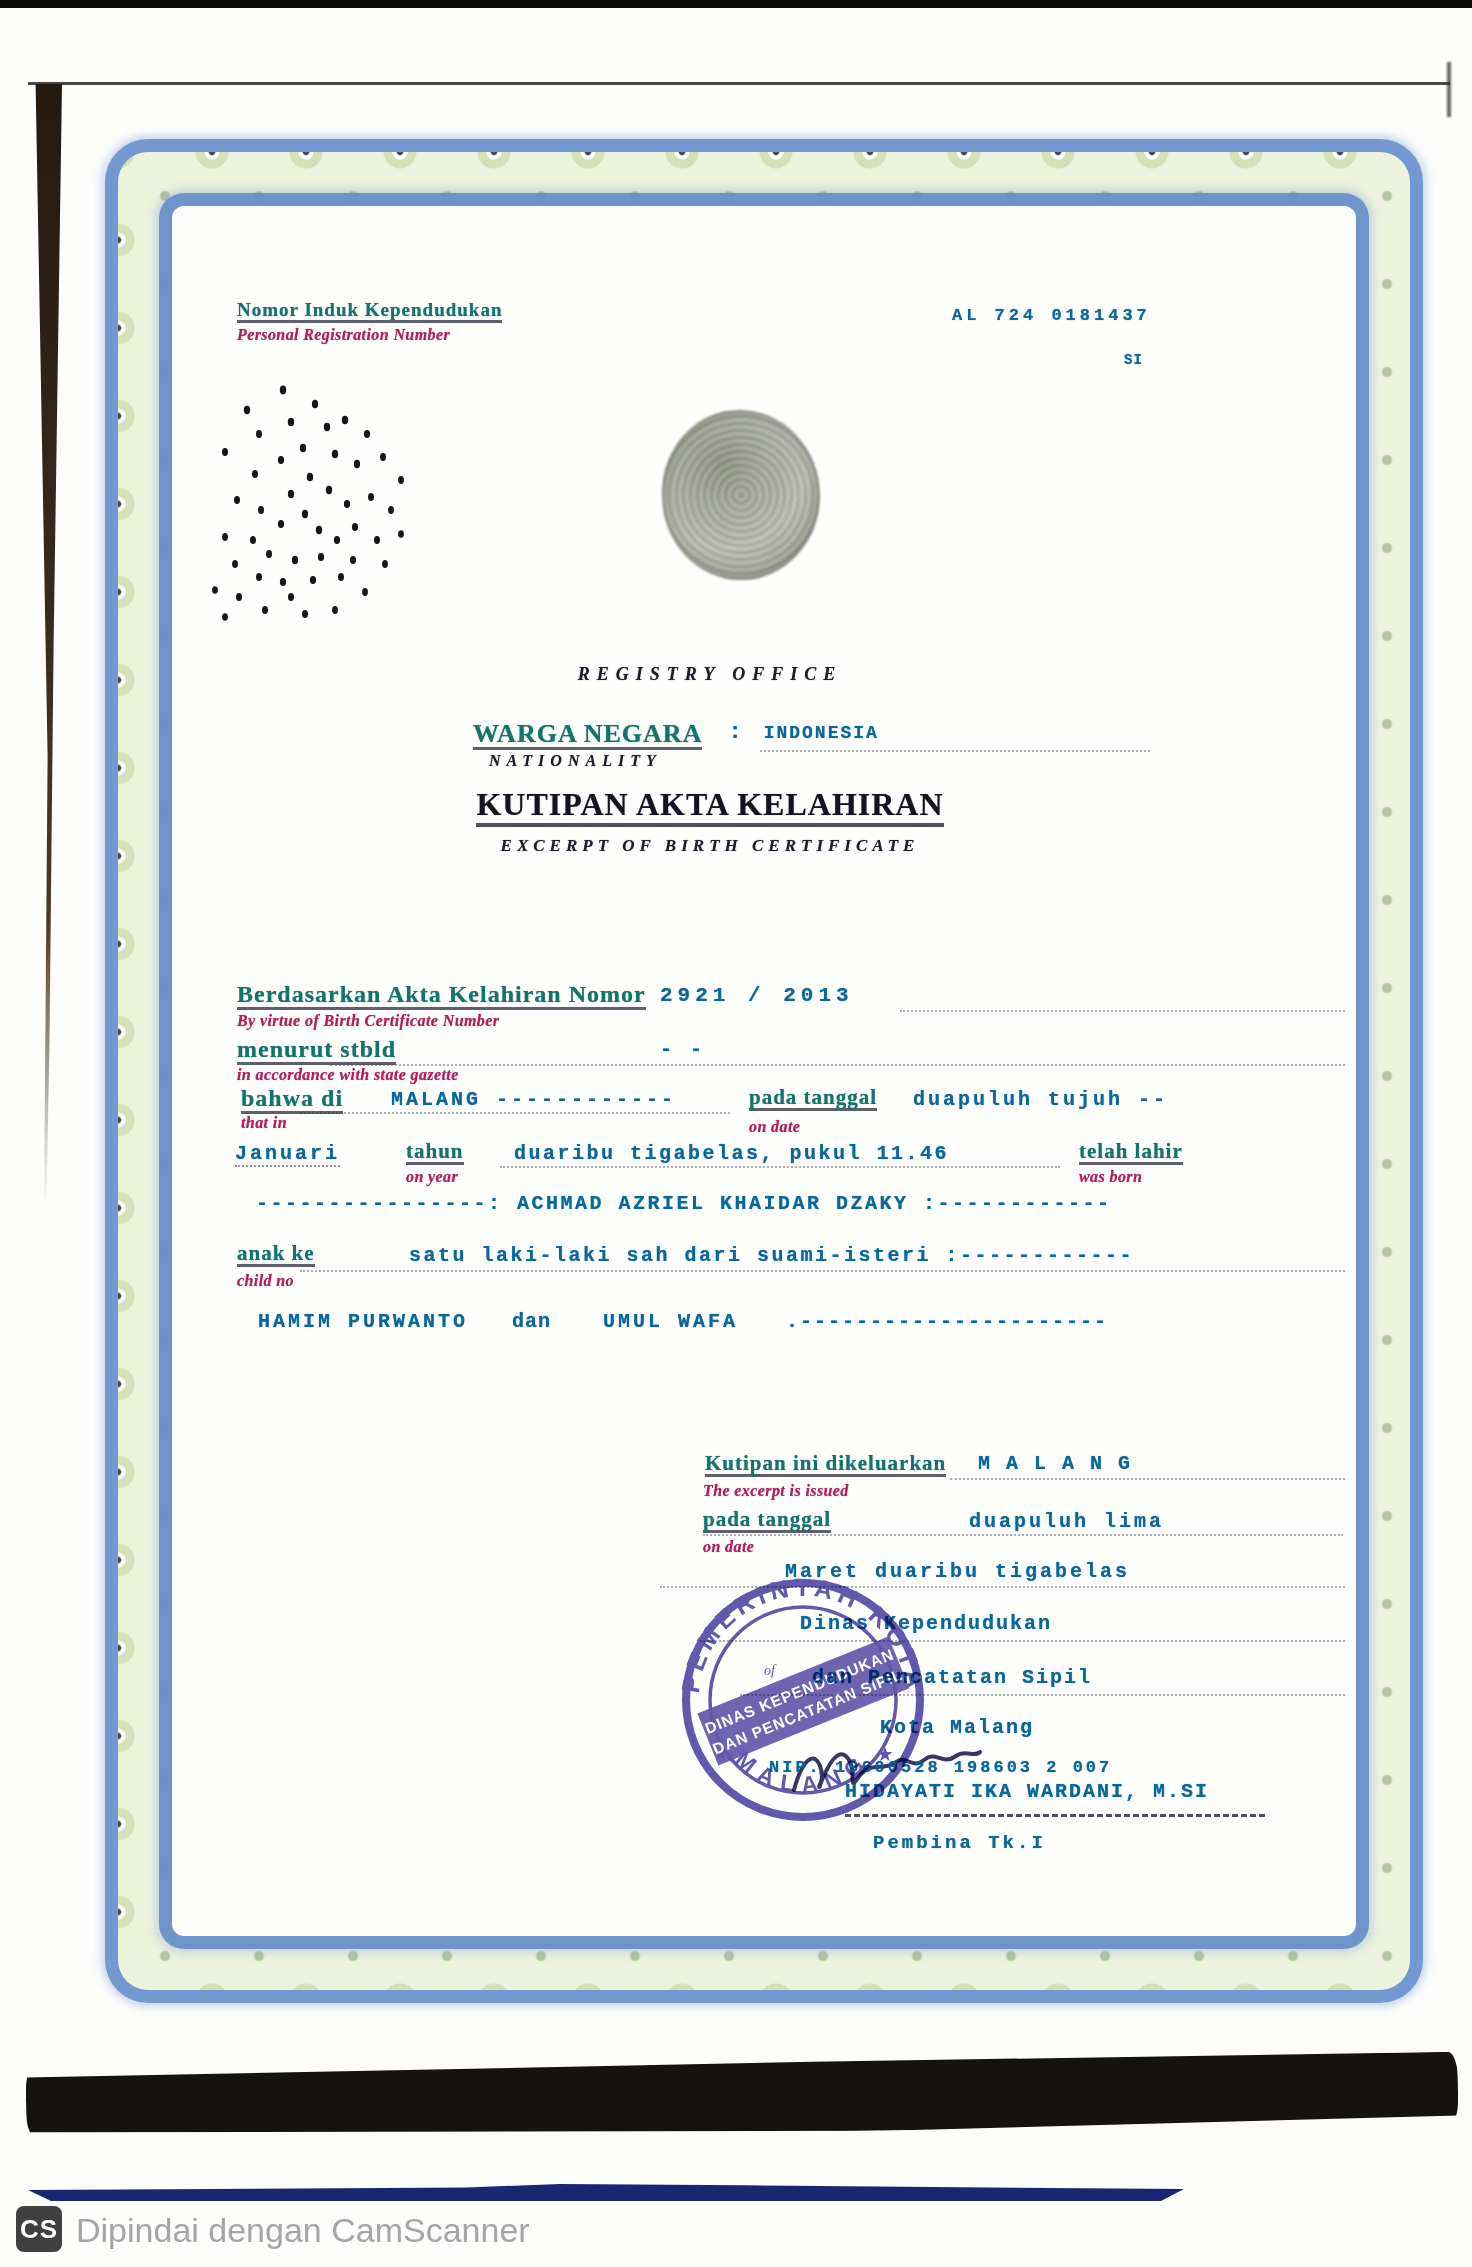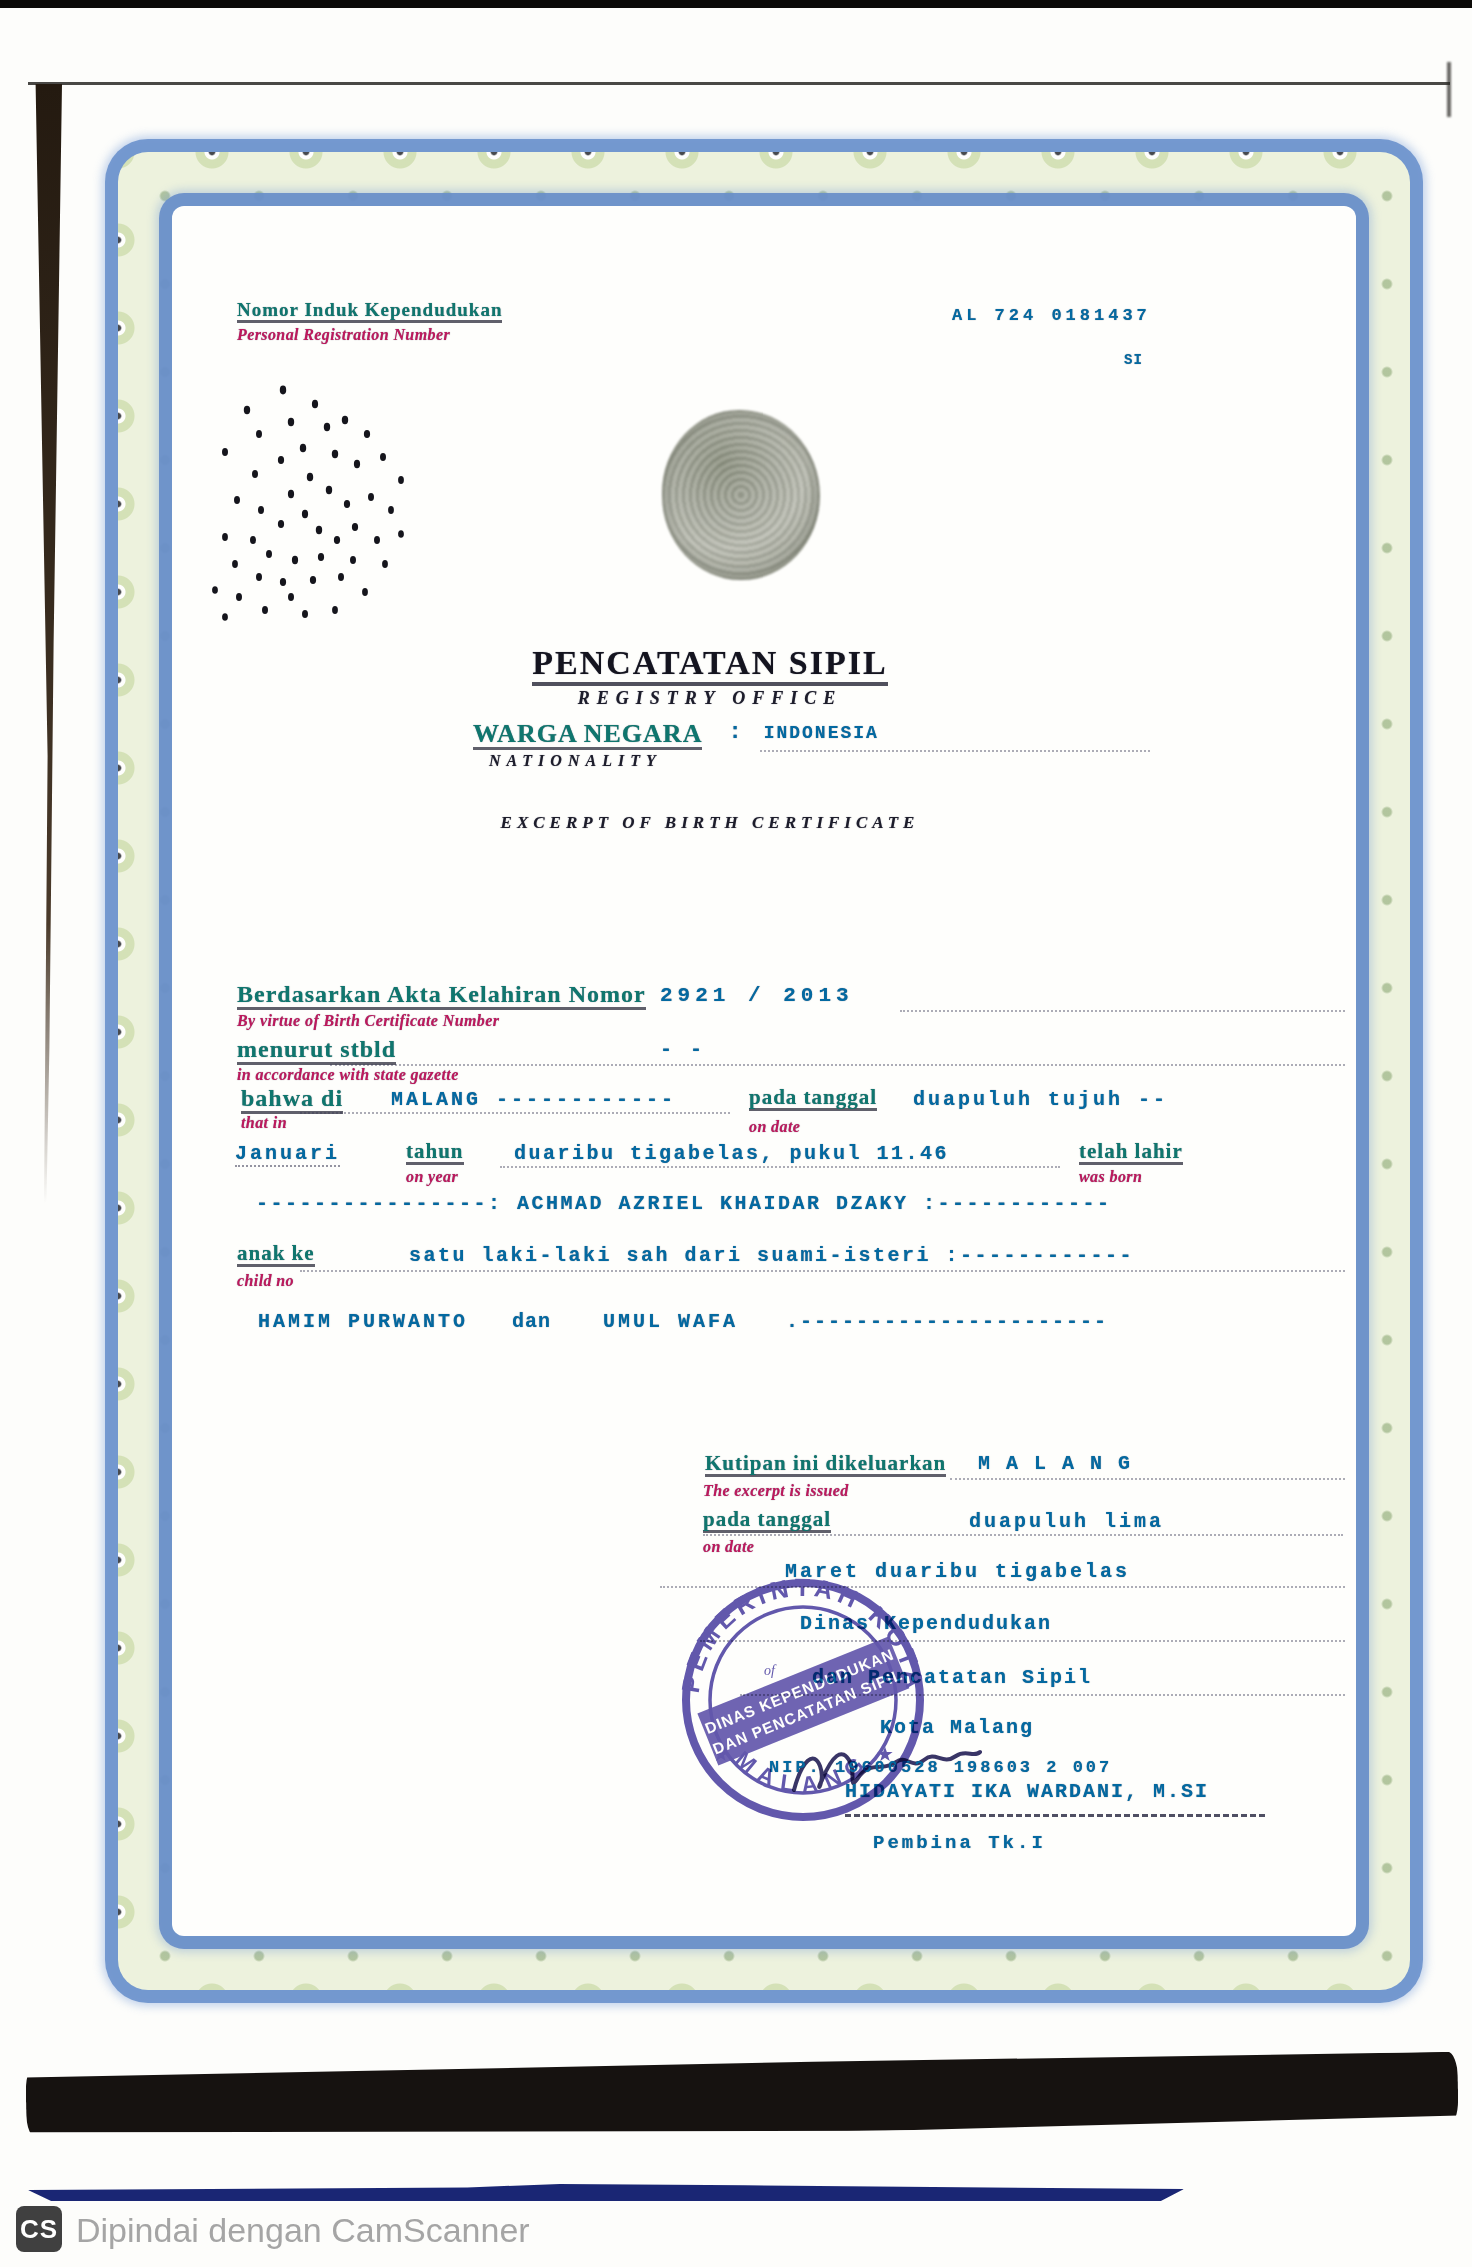--- a/index.html
+++ b/index.html
@@ -149,32 +149,32 @@
       <ellipse cx="70" cy="230" rx="3" ry="4"></ellipse>
     <ellipse cx="30" cy="237" rx="2.9" ry="3.8"></ellipse>
       <ellipse cx="110" cy="234" rx="3" ry="4"></ellipse>
       <ellipse cx="140" cy="230" rx="2.9" ry="3.9"></ellipse>
   </g>
 </svg>
 
 <div class="abs seal"></div>
 
 <div class="abs" style="left:380px;top:644px;width:660px;text-align:center;">
-  <span class="h1 ink" style="display:inline-block;">PENCATATAN SIPIL</span><br>
+  <br>
   <span class="hsub ink" style="display:inline-block;margin-top:2px;">REGISTRY OFFICE</span>
 </div>
 <div class="abs flexrow" style="left:473px;top:720px;">
   <span class="lbl ink" style="font-size:26px;">WARGA NEGARA</span>
   <span class="val ink" style="margin-left:26px;font-size:22px;letter-spacing:0;">:</span>
   <span class="val ink" style="margin-left:22px;font-size:18px;letter-spacing:2px;margin-top:3px;">INDONESIA</span>
 </div>
 <div class="abs dotline" style="left:760px;top:750px;width:390px;"></div>
 <div class="abs hsub ink" style="left:489px;top:752px;font-size:16px;letter-spacing:6px;">NATIONALITY</div>
 <div class="abs" style="left:380px;top:786px;width:660px;text-align:center;">
-  <br>
+  <span class="h1b ink" style="display:inline-block;">KUTIPAN AKTA KELAHIRAN</span><br>
   <span class="hsub ink" style="display:inline-block;margin-top:9px;font-size:17px;letter-spacing:5px;">EXCERPT OF BIRTH CERTIFICATE</span>
 </div>
 
 <div class="abs lbl ink" style="left:237px;top:982px;">Berdasarkan Akta Kelahiran Nomor</div>
 <div class="abs val ink" style="left:660px;top:984px;font-size:21px;letter-spacing:5px;">2921 / 2013</div>
 <div class="abs dotline" style="left:900px;top:1010px;width:445px;"></div>
 <div class="abs sub ink" style="left:237px;top:1012px;">By virtue of Birth Certificate Number</div>
 
 <div class="abs lbl ink" style="left:237px;top:1037px;">menurut stbld</div>
 <div class="abs val ink" style="left:660px;top:1038px;">- -</div>

